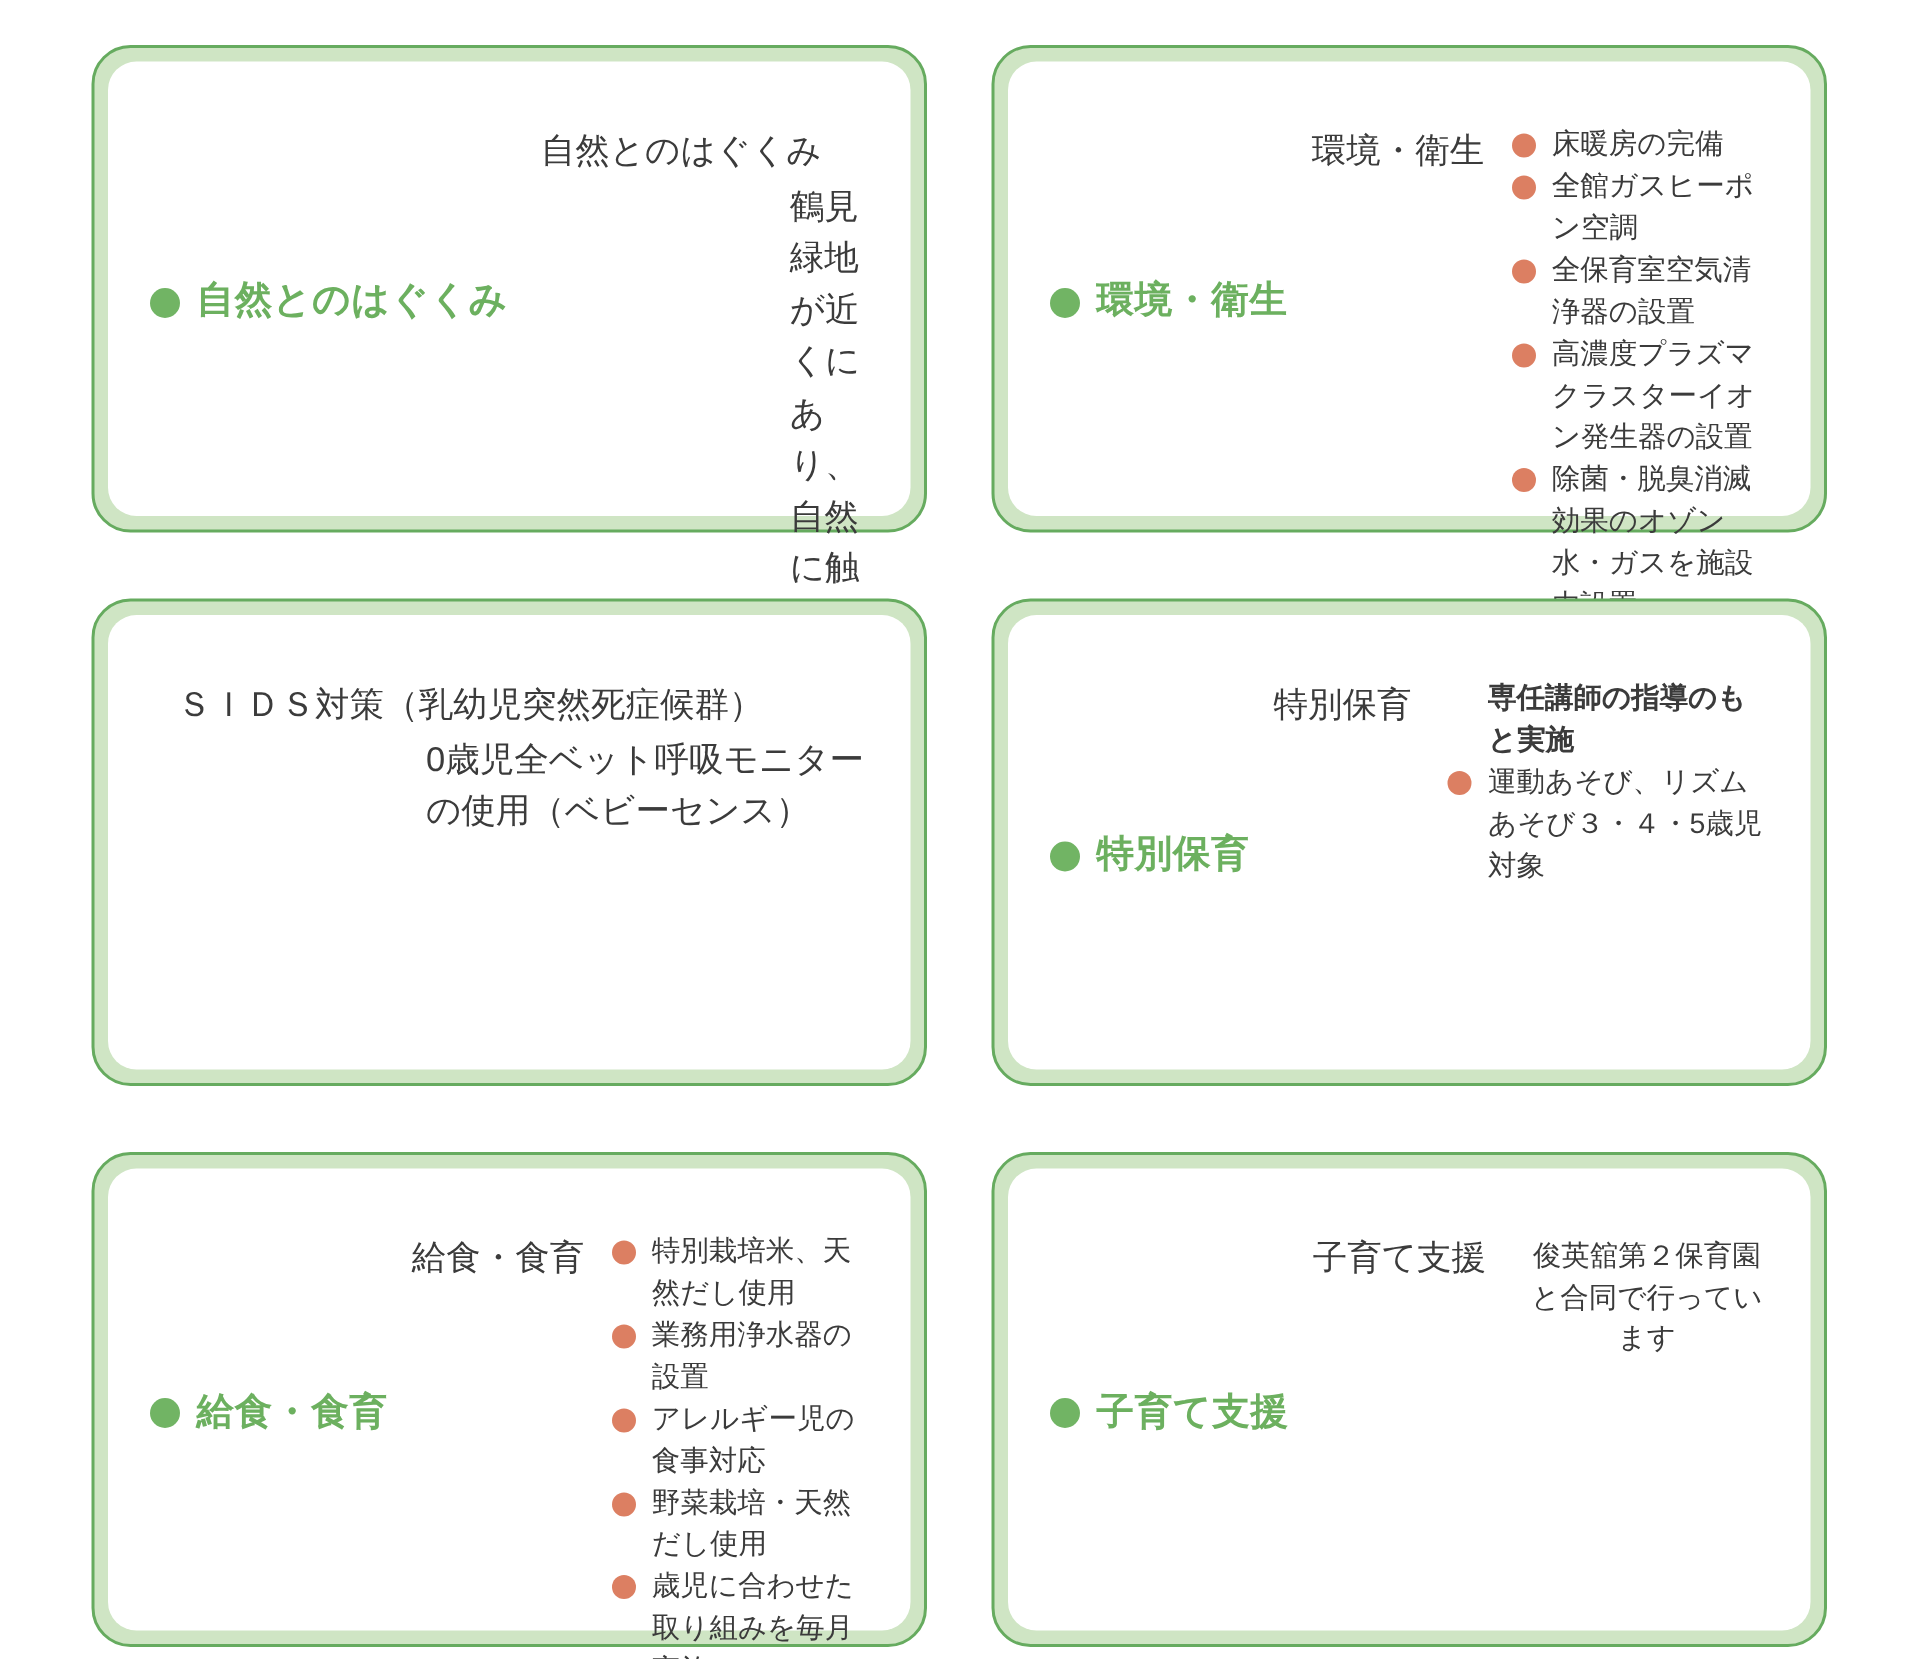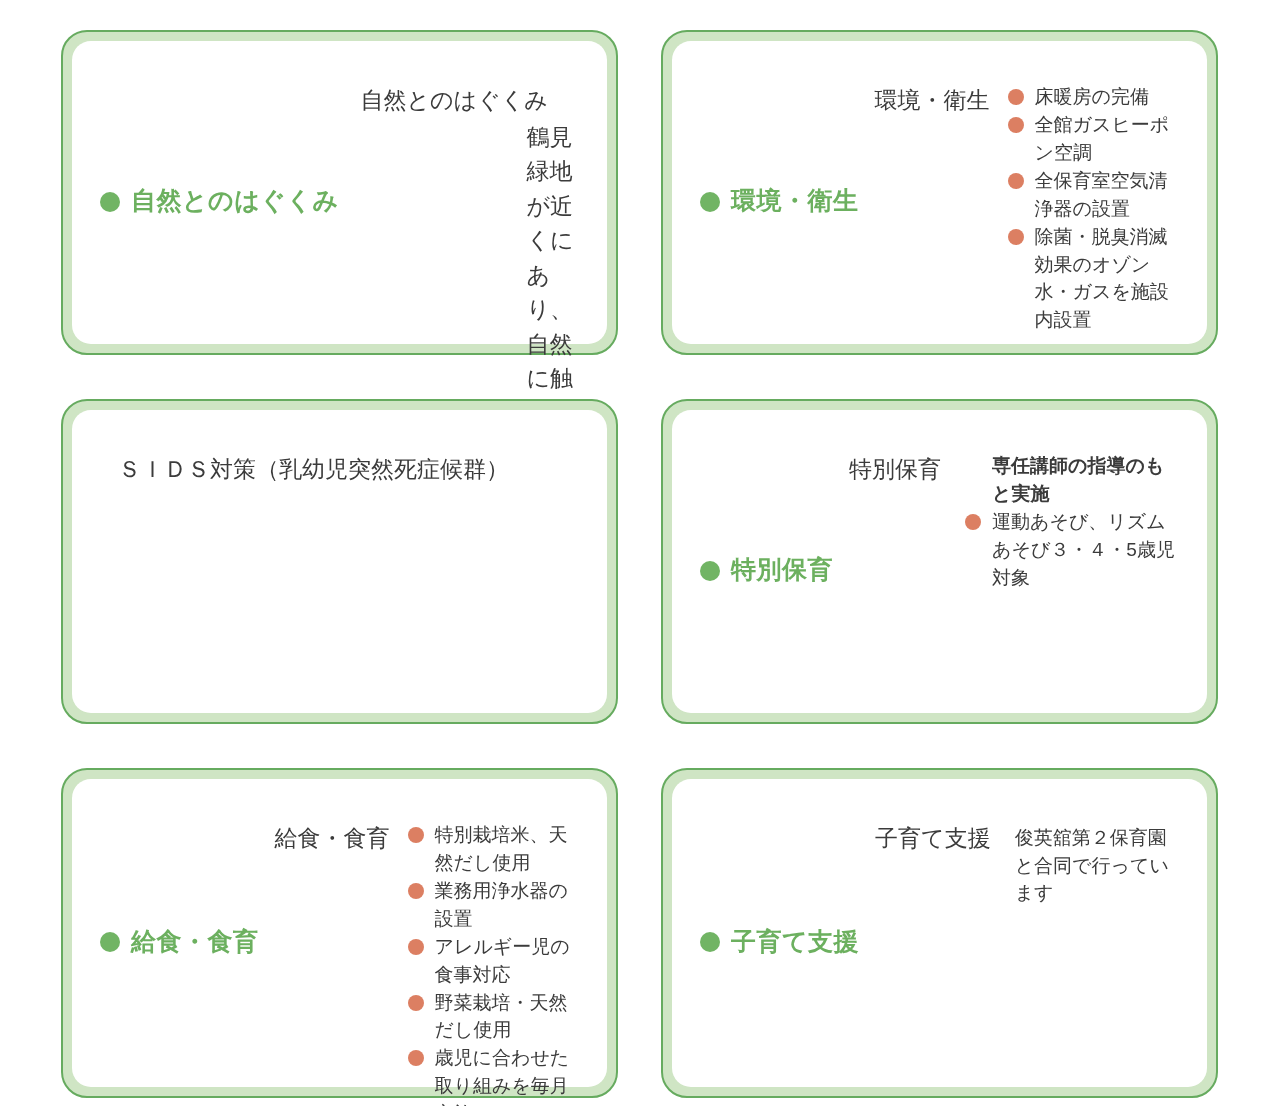--- a/index.html
+++ b/index.html
@@ -135,20 +135,21 @@
   .layout-split .col-right {
     margin-left: 18px;
     flex: 1 1 auto;
   }
   .layout-split.gap-wide .col-right { margin-left: 24px; }
   .para {
     font-size: 19px;
     line-height: 1.45;
     color: #3b3b3b;
     padding-top: 3px;
+    text-align: center;
   }
 
   .bullets {
     list-style: none;
     margin: 0;
     padding: 0;
   }
   .bullets li {
     position: relative;
     padding-left: 27px;
@@ -196,32 +197,34 @@
           <span class="head-title">環境・衛生</span>
         </div>
         <div class="divider"></div>
         <div class="card-body">
           <div class="row-label">環境・衛生</div>
           <div class="col-right">
             <ul class="bullets">
               <li>床暖房の完備</li>
               <li>全館ガスヒーポン空調</li>
               <li>全保育室空気清浄器の設置</li>
+              <li>高濃度プラズマクラスターイオン発生器の設置</li>
               <li>除菌・脱臭消滅効果のオゾン水・ガスを施設内設置</li>
             </ul>
           </div>
         </div>
       </div>
     </section>
 
     <section class="card layout-stack">
       <div class="card-inner">
         <div class="divider"></div>
         <div class="card-body">
           <div class="row-label">ＳＩＤＳ対策（乳幼児突然死症候群）</div>
+          <div class="desc">0歳児全ベット呼吸モニターの使用（ベビーセンス）</div>
         </div>
       </div>
     </section>
 
     <section class="card layout-split gap-wide">
       <div class="card-inner">
         <div class="card-head">
           <span class="head-dot"></span>
           <span class="head-title">特別保育</span>
         </div>

